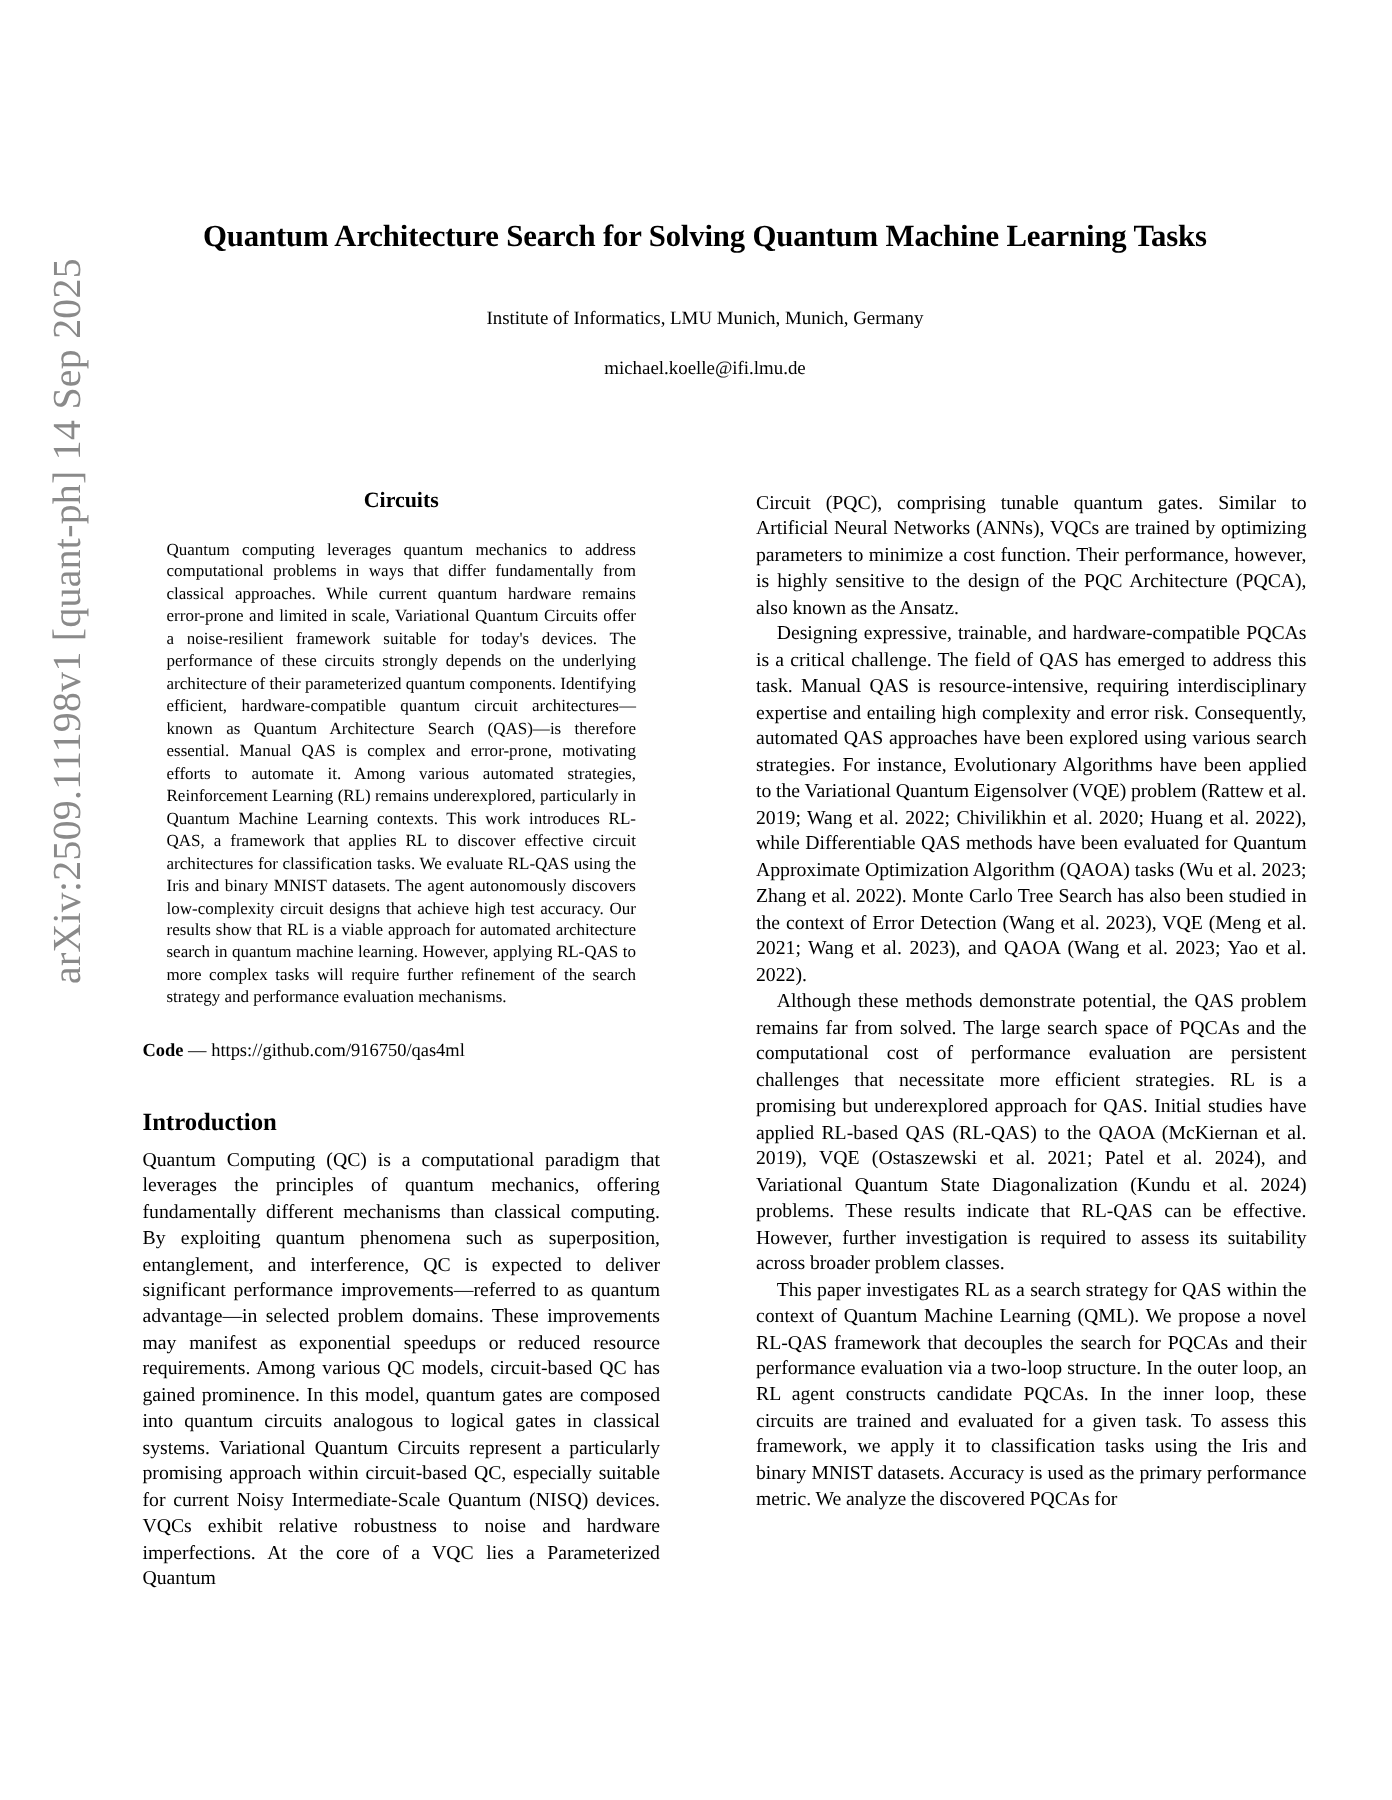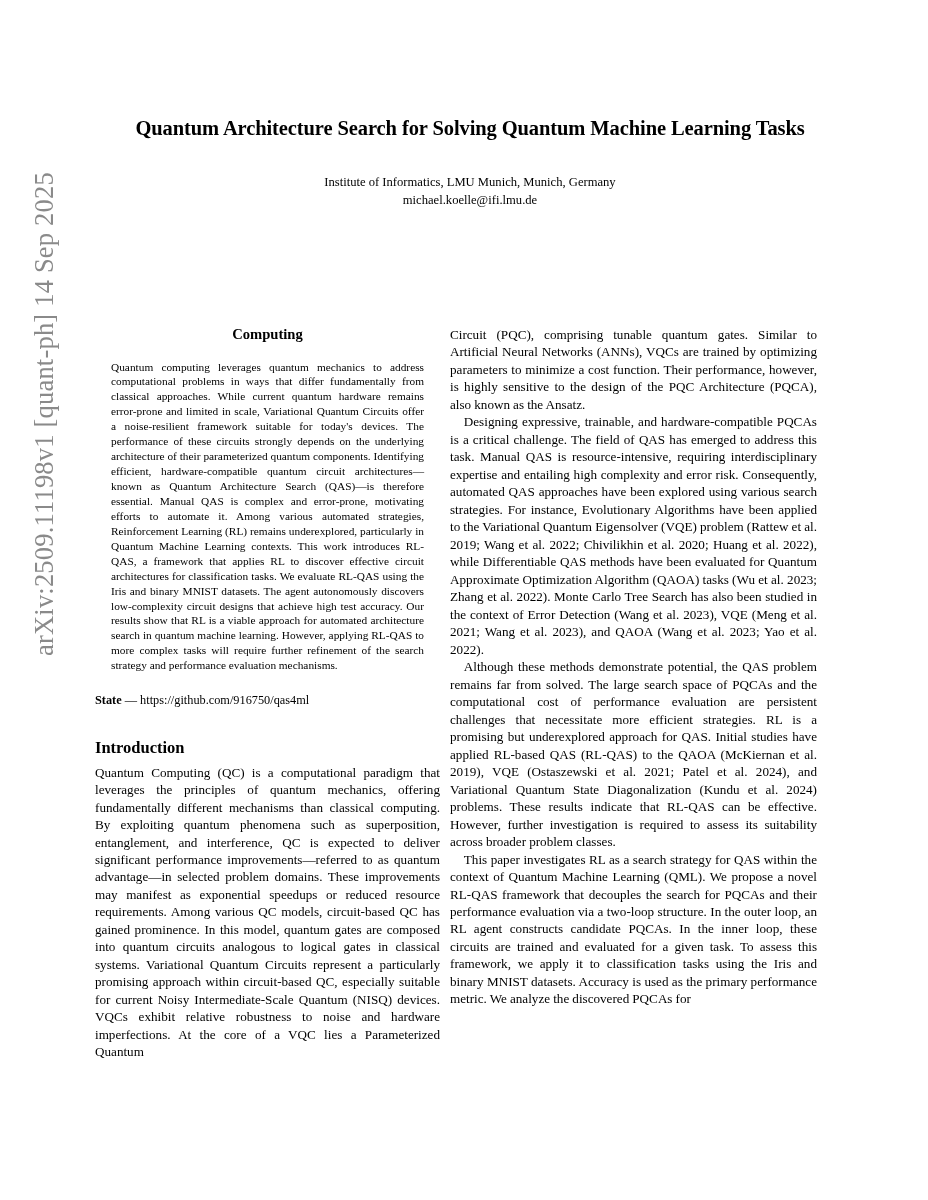--- a/index.html
+++ b/index.html
@@ -45,21 +45,21 @@
     left: 0;
     top: 0;
     width: 928px;
     height: 1200px;
   }
 
   
   .header {
     position: absolute;
     left: 95px;
-    top: 116px;
+    top: 146px;
     width: 750px;
     text-align: center;
   }
   .paper-title {
     font-size: 20.5px;
     font-weight: bold;
     line-height: 1.25;
     letter-spacing: -0.1px;
     margin: 0 0 32px 0;
   }
@@ -71,31 +71,31 @@
     letter-spacing: -0.05px;
   }
   .affiliation {
     font-size: 12.6px;
     line-height: 1.42;
     margin: 0;
   }
   .email {
     font-size: 12.6px;
     line-height: 1.42;
-    margin: 0;
+    margin: 15px;
   }
 
   
   .col {
     position: absolute;
     top: 326px;
     width: 345px;
   }
   .col-left  { left: 95px; }
-  .col-right { left: 450px; width: 367px; }
+  .col-right { left: 504px; width: 367px; }
 
   .section-heading {
     text-align: center;
     font-weight: bold;
     font-size: 14.6px;
     margin: 0 0 9px 0;
     line-height: 1.2;
   }
   .intro-heading {
     text-align: left;
@@ -149,28 +149,28 @@
   <div class="arxiv-stamp">arXiv:2509.11198v1  [quant-ph]  14 Sep 2025</div>
 
   <div class="header">
     <h1 class="paper-title">Quantum Architecture Search for Solving Quantum Machine Learning Tasks</h1>
     <div class="affiliation">Institute of Informatics, LMU Munich, Munich, Germany</div>
     <div class="email">michael.koelle@ifi.lmu.de</div>
   </div>
 
   <div class="col col-left">
 
-    <div class="section-heading">Computing</div>
+    <div class="section-heading">Circuits</div>
 
     <div class="abstract-body">
       <p>Quantum computing leverages quantum mechanics to address computational problems in ways that differ fundamentally from classical approaches. While current quantum hardware remains error-prone and limited in scale, Variational Quantum Circuits offer a noise-resilient framework suitable for today's devices. The performance of these circuits strongly depends on the underlying architecture of their parameterized quantum components. Identifying efficient, hardware-compatible quantum circuit architectures—known as Quantum Architecture Search (QAS)—is therefore essential. Manual QAS is complex and error-prone, motivating efforts to automate it. Among various automated strategies, Reinforcement Learning (RL) remains underexplored, particularly in Quantum Machine Learning contexts. This work introduces RL-QAS, a framework that applies RL to discover effective circuit architectures for classification tasks. We evaluate RL-QAS using the Iris and binary MNIST datasets. The agent autonomously discovers low-complexity circuit designs that achieve high test accuracy. Our results show that RL is a viable approach for automated architecture search in quantum machine learning. However, applying RL-QAS to more complex tasks will require further refinement of the search strategy and performance evaluation mechanisms.</p>
     </div>
 
     <div class="code-line">
-      <span class="code-label">State</span><span> — </span><span>https://github.com/916750/qas4ml</span>
+      <span class="code-label">Code</span><span> — </span><span>https://github.com/916750/qas4ml</span>
     </div>
 
     <div class="intro-block">
       <div class="intro-heading">Introduction</div>
       <div class="body-text">
         <p class="noindent">Quantum Computing (QC) is a computational paradigm that leverages the principles of quantum mechanics, offering fundamentally different mechanisms than classical computing. By exploiting quantum phenomena such as superposition, entanglement, and interference, QC is expected to deliver significant performance improvements—referred to as quantum advantage—in selected problem domains. These improvements may manifest as exponential speedups or reduced resource requirements. Among various QC models, circuit-based QC has gained prominence. In this model, quantum gates are composed into quantum circuits analogous to logical gates in classical systems. Variational Quantum Circuits represent a particularly promising approach within circuit-based QC, especially suitable for current Noisy Intermediate-Scale Quantum (NISQ) devices. VQCs exhibit relative robustness to noise and hardware imperfections. At the core of a VQC lies a Parameterized Quantum</p>
       </div>
     </div>
 
   </div>

